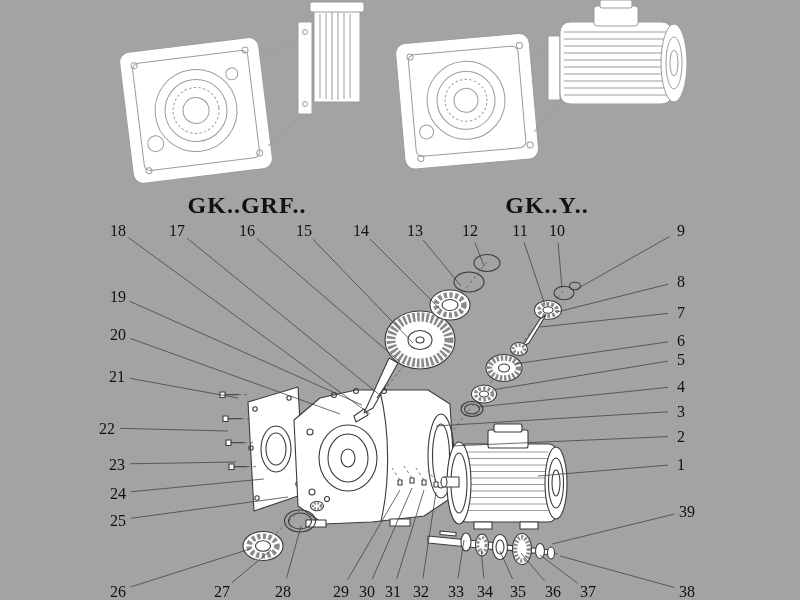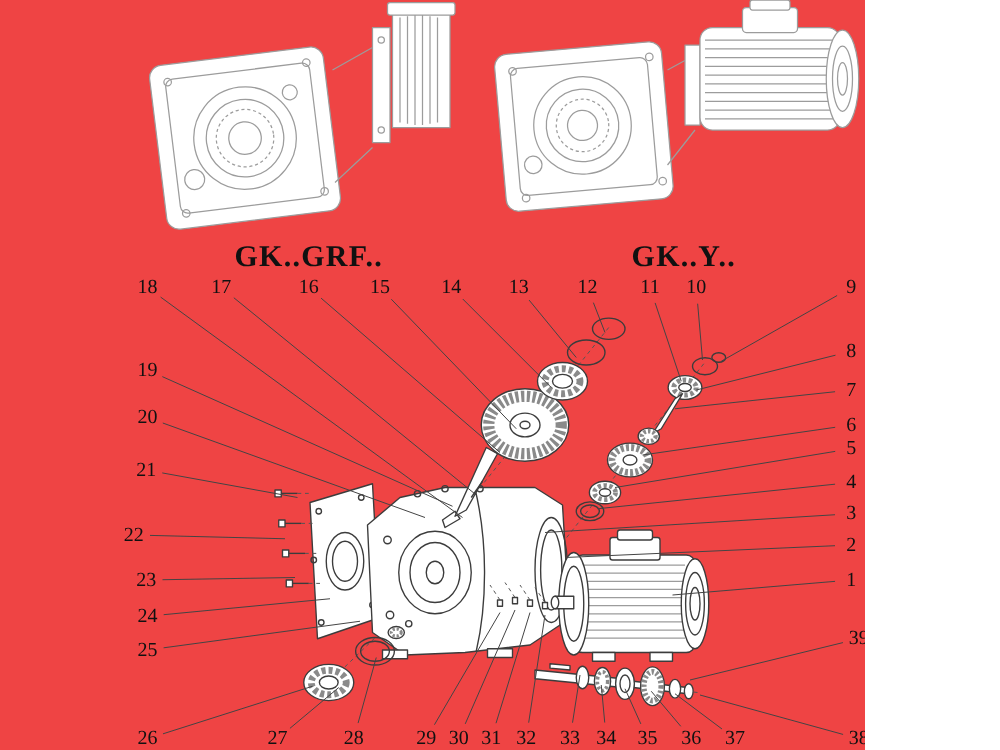--- a/index.html
+++ b/index.html
@@ -1,21 +1,21 @@
 <!DOCTYPE html>
 <html style="--ink: #3c3c3c; --faint: #9c9c9c; --label: #111111;"><head>
 <meta charset="utf-8">
 <style>
   :root{
     --ink:#3c3c3c;
     --faint:#9c9c9c;
     --label:#111111;
   }
   html,body{margin:0;padding:0;background:#ffffff;}
-  .stage{position:relative;width:692px;height:600px;background:#ef4444;overflow:hidden;text-align:right;}
+  .stage{position:relative;width:800px;height:600px;background:#a3a3a3;overflow:hidden;text-align:right;}
   svg{display:block;}
   .ln{fill:none;stroke:var(--ink);stroke-width:1.1;stroke-linejoin:round;}
   .fl{fill:#ffffff;stroke:var(--ink);stroke-width:1.1;stroke-linejoin:round;}
   .fa{fill:none;stroke:var(--faint);stroke-width:1;stroke-linejoin:round;}
   .fw{fill:#ffffff;stroke:var(--faint);stroke-width:1;stroke-linejoin:round;}
   .balls{fill:none;stroke:#8a8a8a;}
   .axis{fill:none;stroke:#555;stroke-width:.8;stroke-dasharray:3,3;}
   .leader{stroke:#444;stroke-width:.8;}
   .callout-num{font:16px "Liberation Serif","DejaVu Serif",serif;fill:var(--label);text-anchor:middle;dominant-baseline:central;}
   .variant-label{font:bold 24px "Liberation Serif","DejaVu Serif",serif;fill:var(--label);text-anchor:middle;letter-spacing:1px;}

